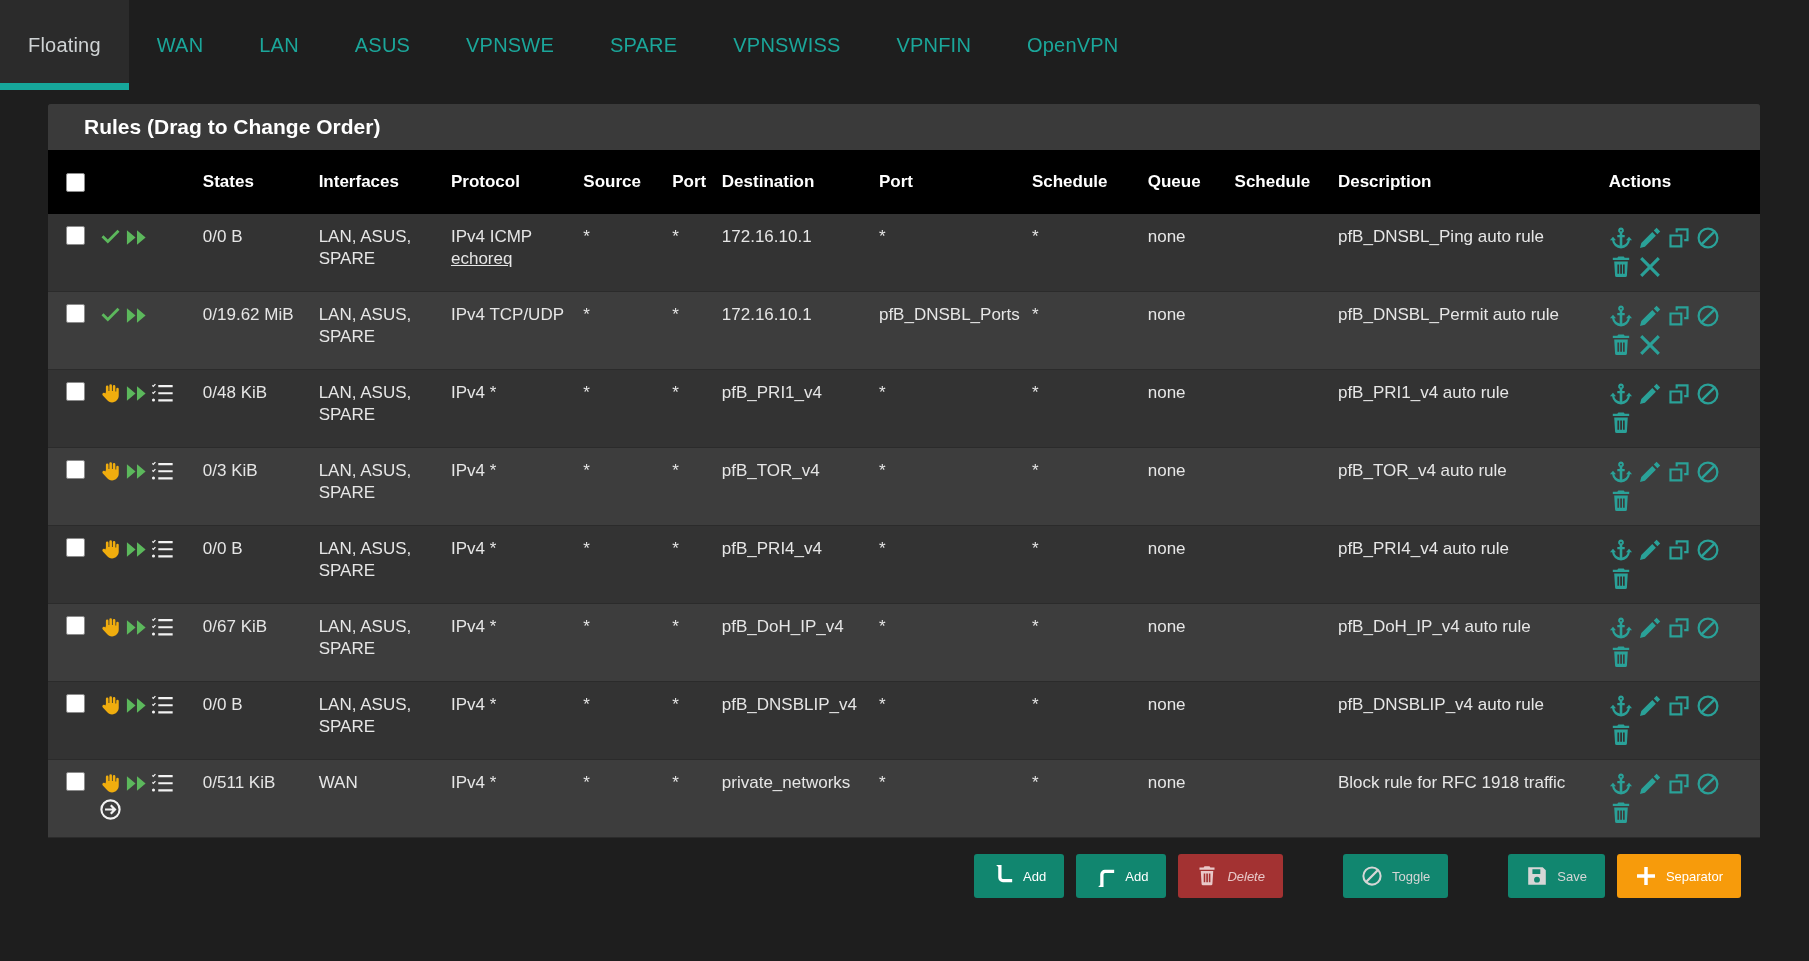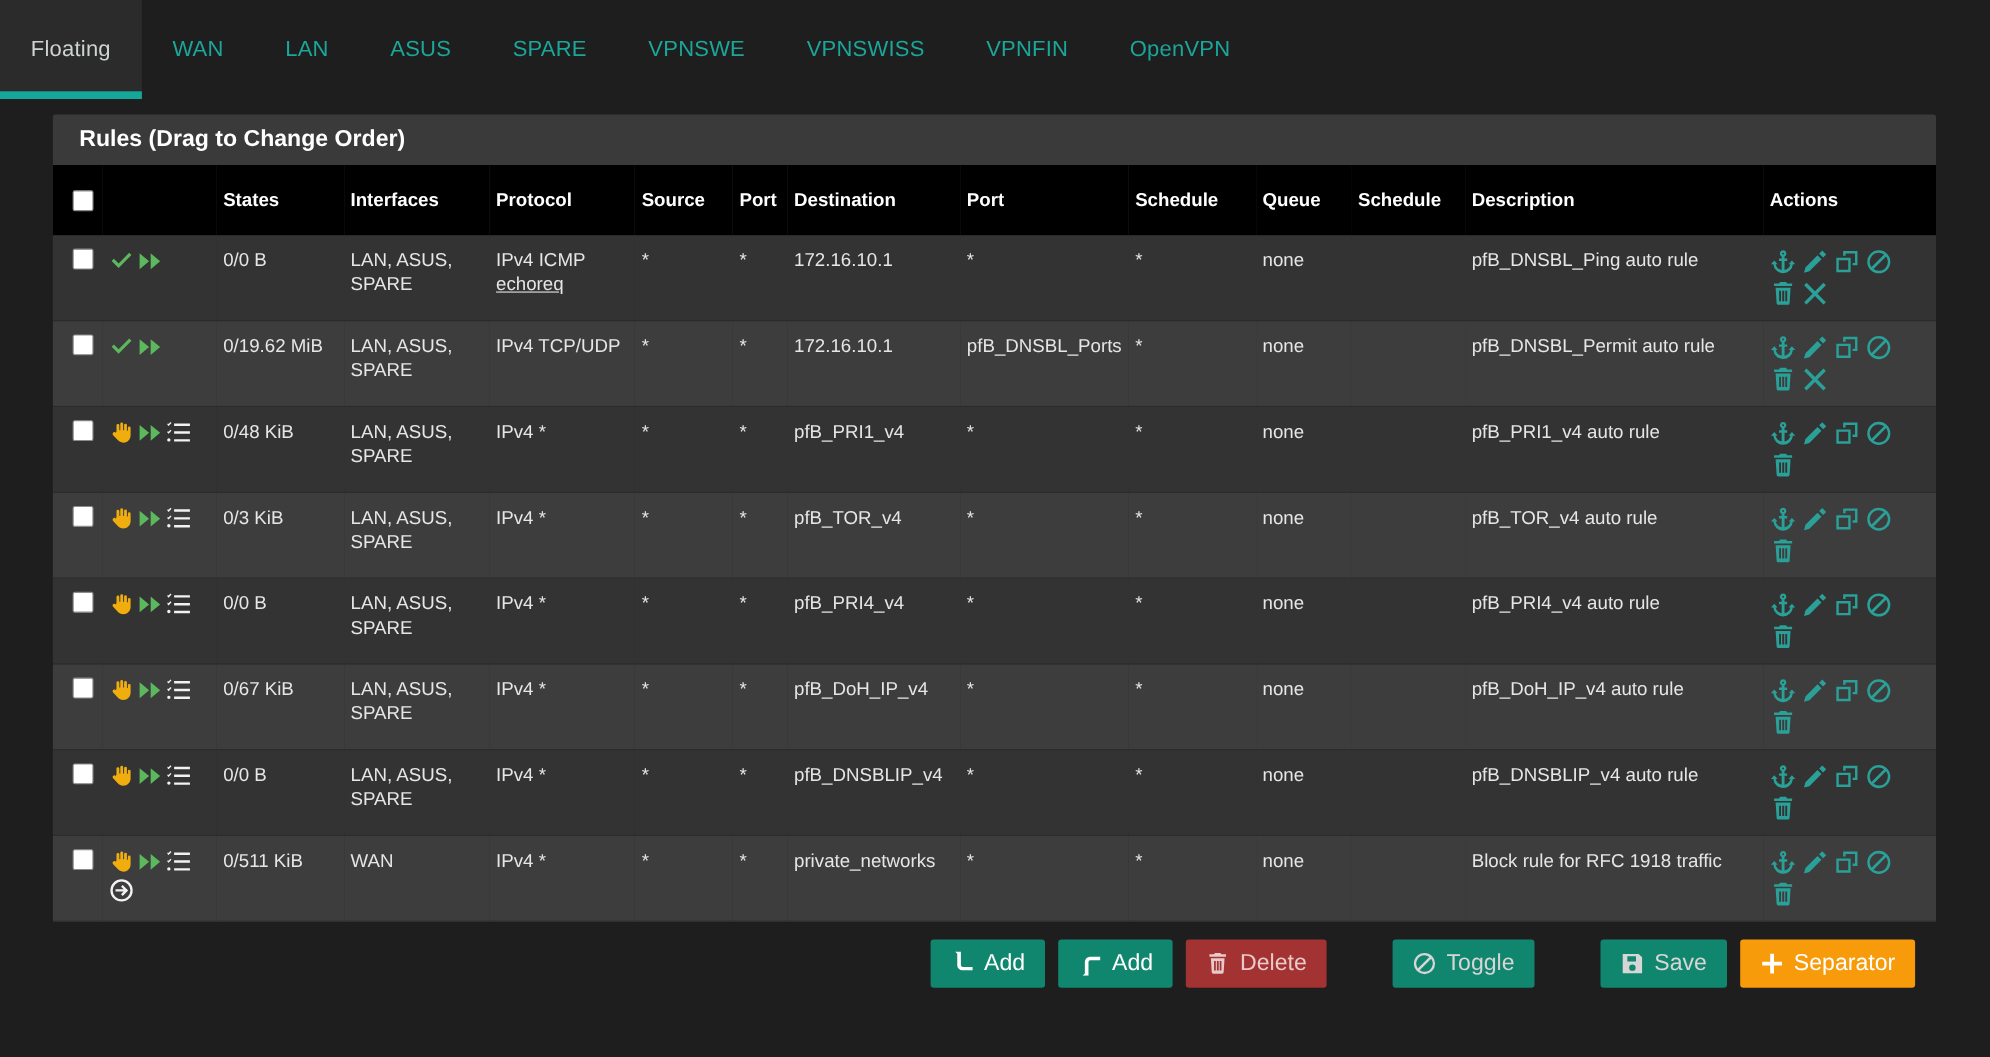--- a/index.html
+++ b/index.html
@@ -47,21 +47,21 @@
     margin: 14px 48px 0 48px;
     width: 1712px;
     background: #333333;
     border-radius: 3px 3px 0 0;
     overflow: hidden;
   }
   .panel-heading {
     height: 46px;
     display: flex;
     align-items: center;
-    padding: 0 24px;
+    padding: 0 36px;
     background: #3a3a3a;
     color: #ffffff;
     font-size: 21px;
     font-weight: bold;
   }
 
   
   table.rules {
     width: 100%;
     border-collapse: collapse;
@@ -134,41 +134,41 @@
     padding-right: 20px;
   }
   .btn {
     display: inline-flex;
     align-items: center;
     gap: 9px;
     height: 44px;
     padding: 0 18px;
     border: none;
     border-radius: 3px;
-    font-size: 21px;
+    font-size: 13px;
     font-family: "Liberation Sans", sans-serif;
     cursor: pointer;
     color: #ffffff;
   }
   .btn svg { display: block; flex: 0 0 auto; }
   .btn-teal   { background: #11866f; }
-  .btn-red    { background: #a33232; color: #e9c9c9; }
+  .btn-red    { background: #a33232; color: #e9c9c9; font-style: italic; }
   .btn-ghost  { background: #11866f; color: #d6d6d6; margin-left: 48px; }
   .btn-orange { background: #f79b0b; }
 </style>
 </head>
 <body>
 
 <div class="tabbar">
     <div class="tab active">Floating</div>
     <div class="tab">WAN</div>
     <div class="tab">LAN</div>
     <div class="tab">ASUS</div>
+    <div class="tab">VPNSWE</div>
     <div class="tab">SPARE</div>
-    <div class="tab">VPNSWE</div>
     <div class="tab">VPNSWISS</div>
     <div class="tab">VPNFIN</div>
     <div class="tab">OpenVPN</div>
   </div>
 
 <div class="panel">
   <div class="panel-heading">Rules (Drag to Change Order)</div>
 
   <table class="rules">
     <thead>

